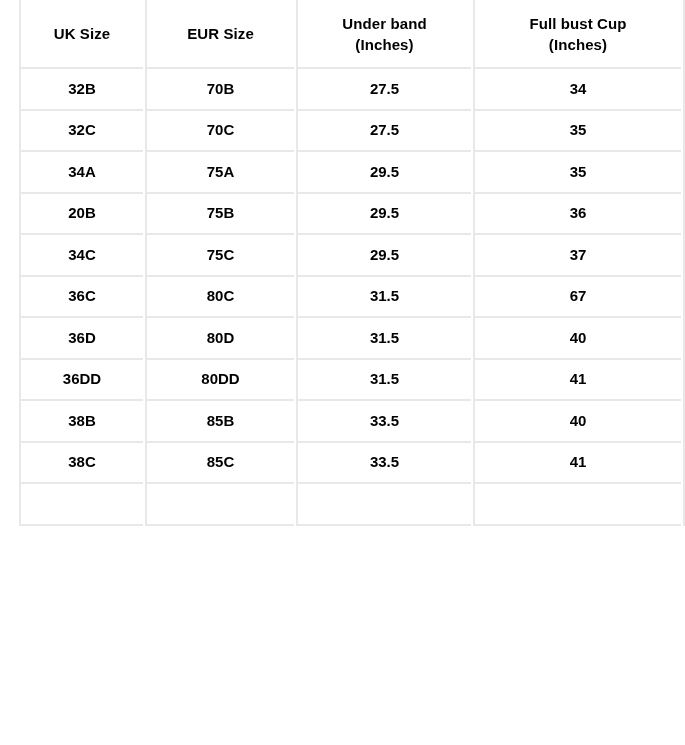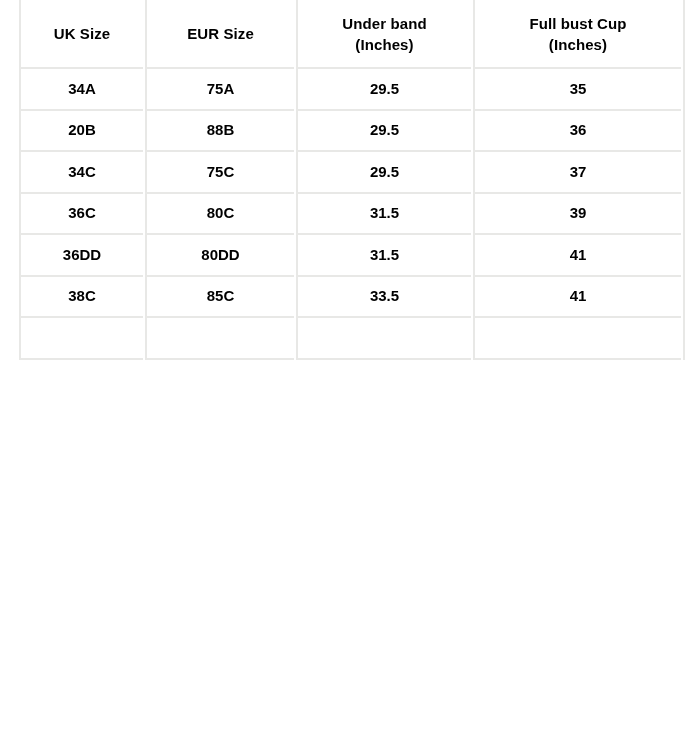--- a/index.html
+++ b/index.html
@@ -71,48 +71,72 @@
           <th>UK Size</th>
           <th>EUR Size</th>
           <th>Under band
 (Inches)</th>
           <th>Full bust Cup
 (Inches)</th>
         </tr>
     </thead>
     <tbody>
         <tr>
+          <td>32B</td>
+          <td>70B</td>
+          <td>27.5</td>
+          <td>34</td>
+        </tr>
+        <tr>
+          <td>32C</td>
+          <td>70C</td>
+          <td>27.5</td>
+          <td>35</td>
+        </tr>
+        <tr>
           <td>34A</td>
           <td>75A</td>
           <td>29.5</td>
           <td>35</td>
         </tr>
         <tr>
           <td>20B</td>
-          <td>88B</td>
+          <td>75B</td>
           <td>29.5</td>
           <td>36</td>
         </tr>
         <tr>
           <td>34C</td>
           <td>75C</td>
           <td>29.5</td>
           <td>37</td>
         </tr>
         <tr>
           <td>36C</td>
           <td>80C</td>
           <td>31.5</td>
-          <td>39</td>
+          <td>67</td>
+        </tr>
+        <tr>
+          <td>36D</td>
+          <td>80D</td>
+          <td>31.5</td>
+          <td>40</td>
         </tr>
         <tr>
           <td>36DD</td>
           <td>80DD</td>
           <td>31.5</td>
           <td>41</td>
+        </tr>
+        <tr>
+          <td>38B</td>
+          <td>85B</td>
+          <td>33.5</td>
+          <td>40</td>
         </tr>
         <tr>
           <td>38C</td>
           <td>85C</td>
           <td>33.5</td>
           <td>41</td>
         </tr>
         <tr>
           <td></td>
           <td></td>

